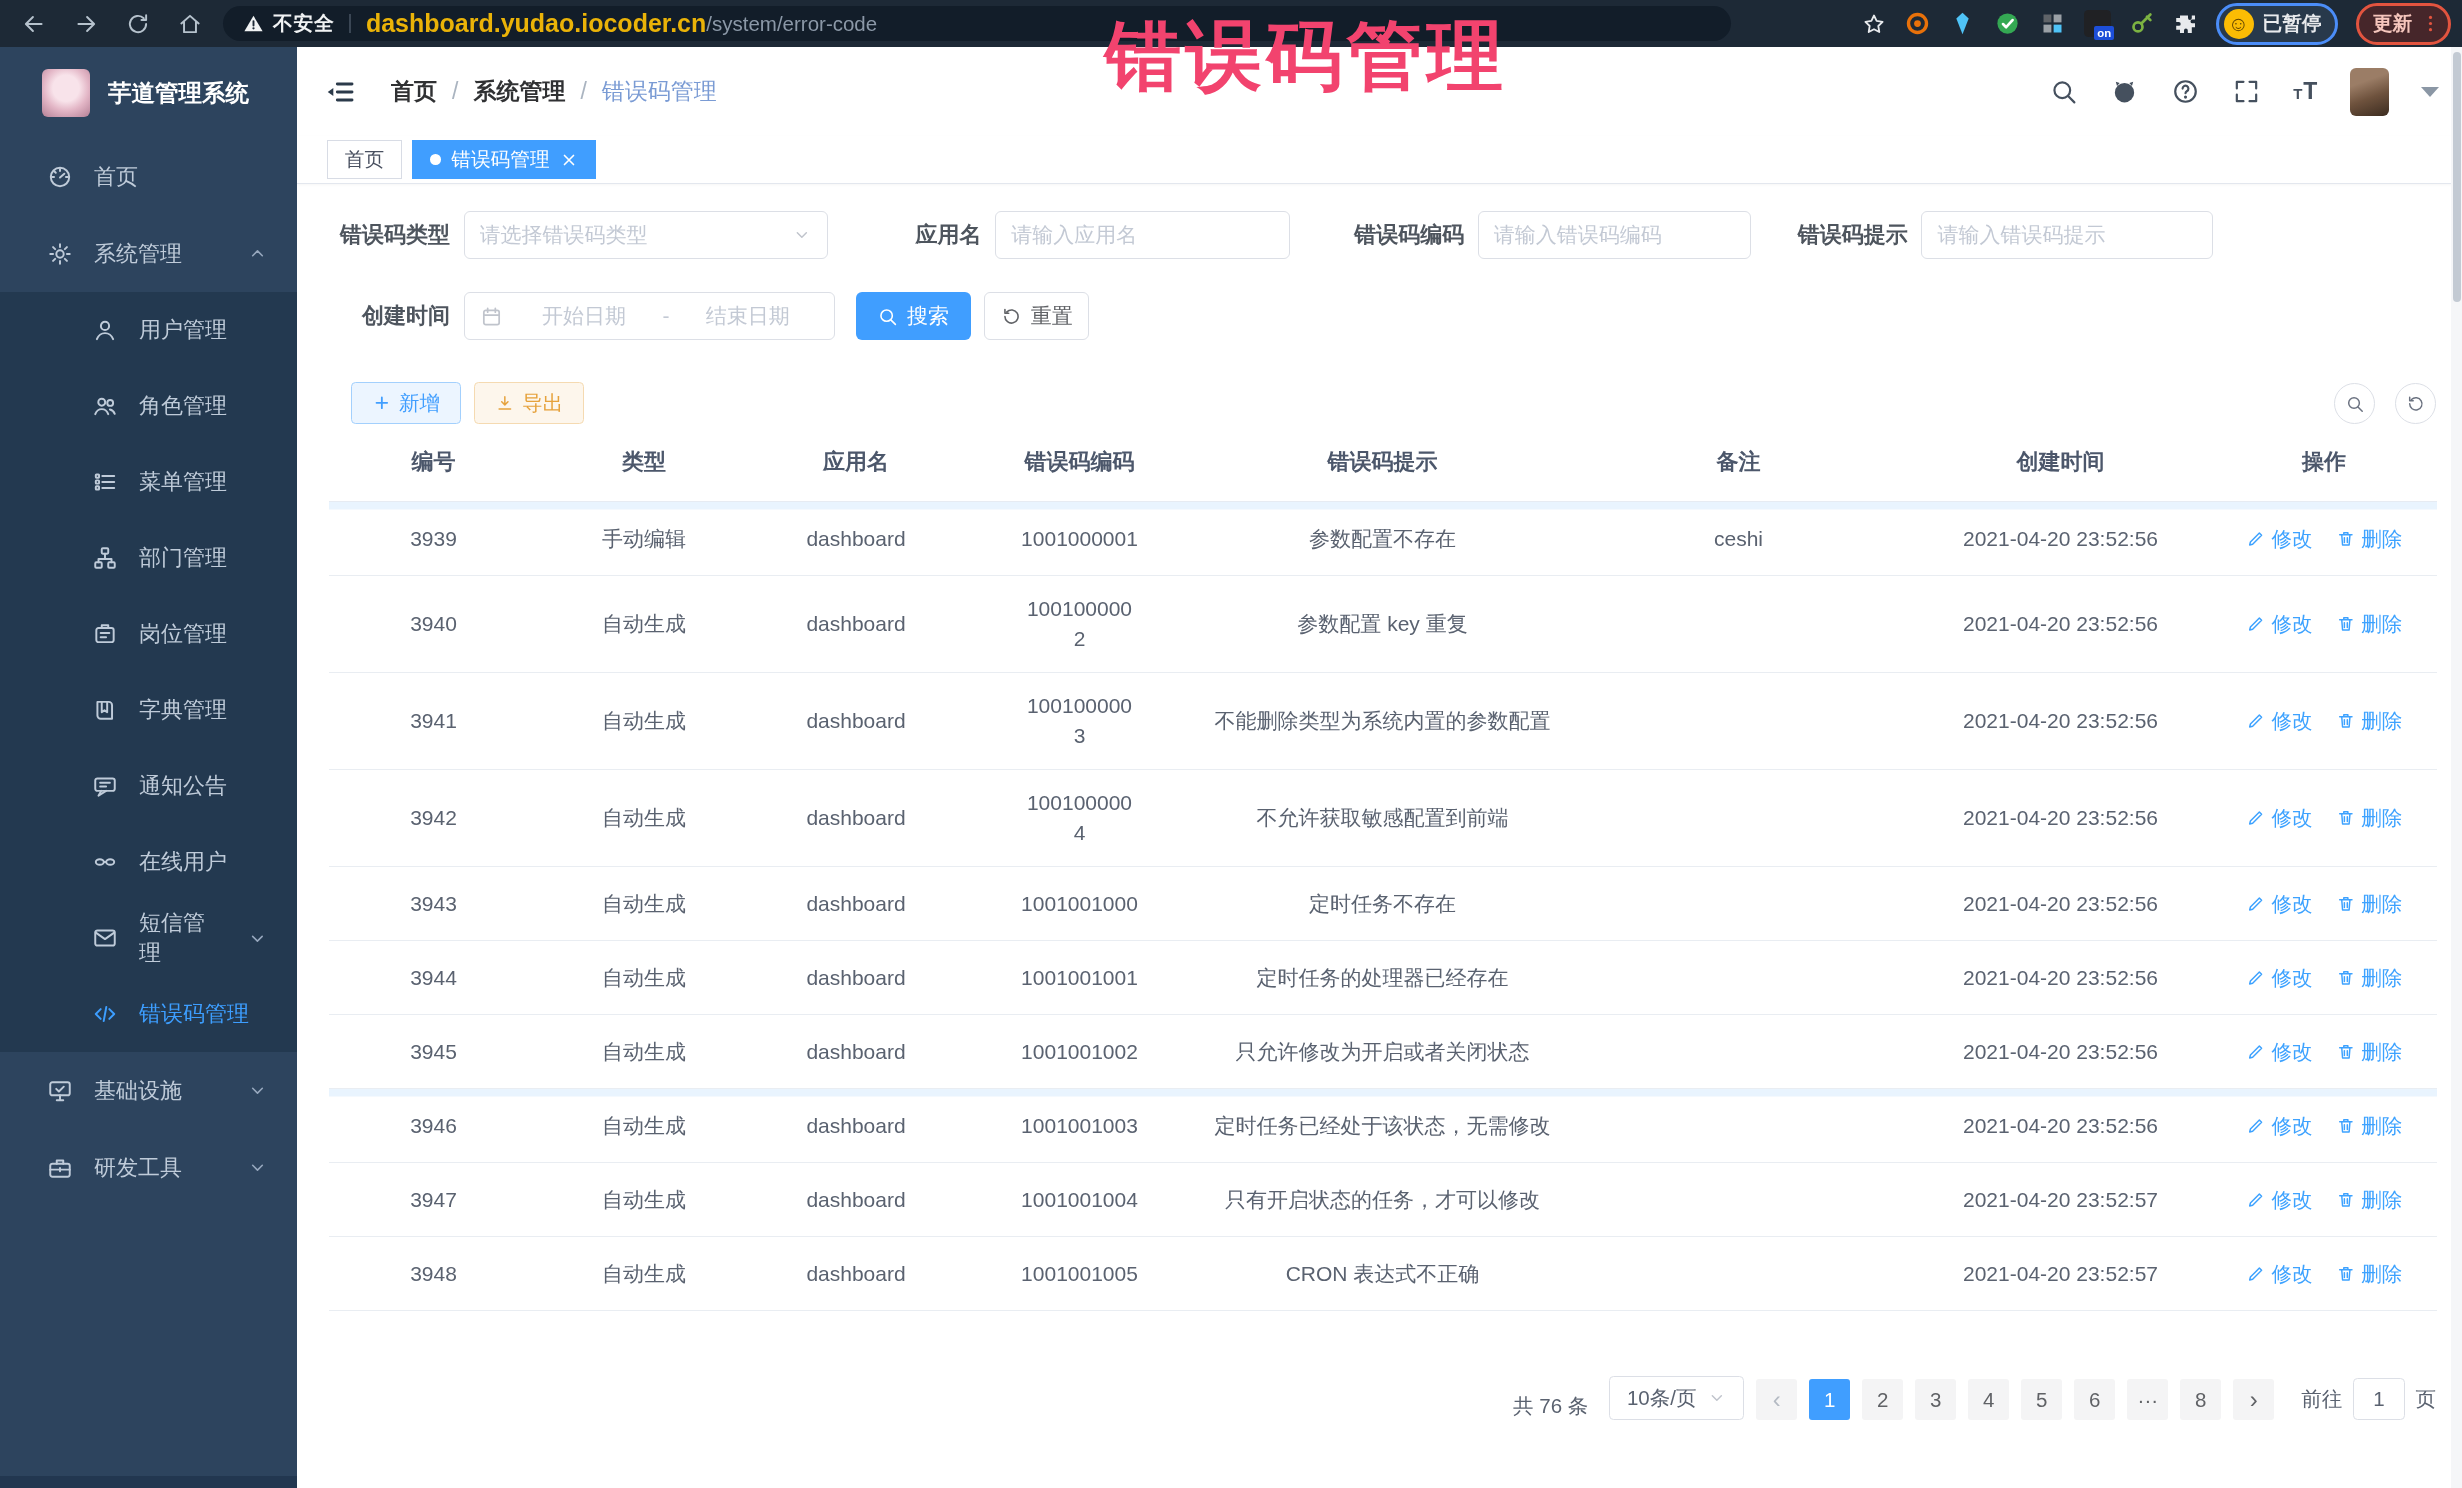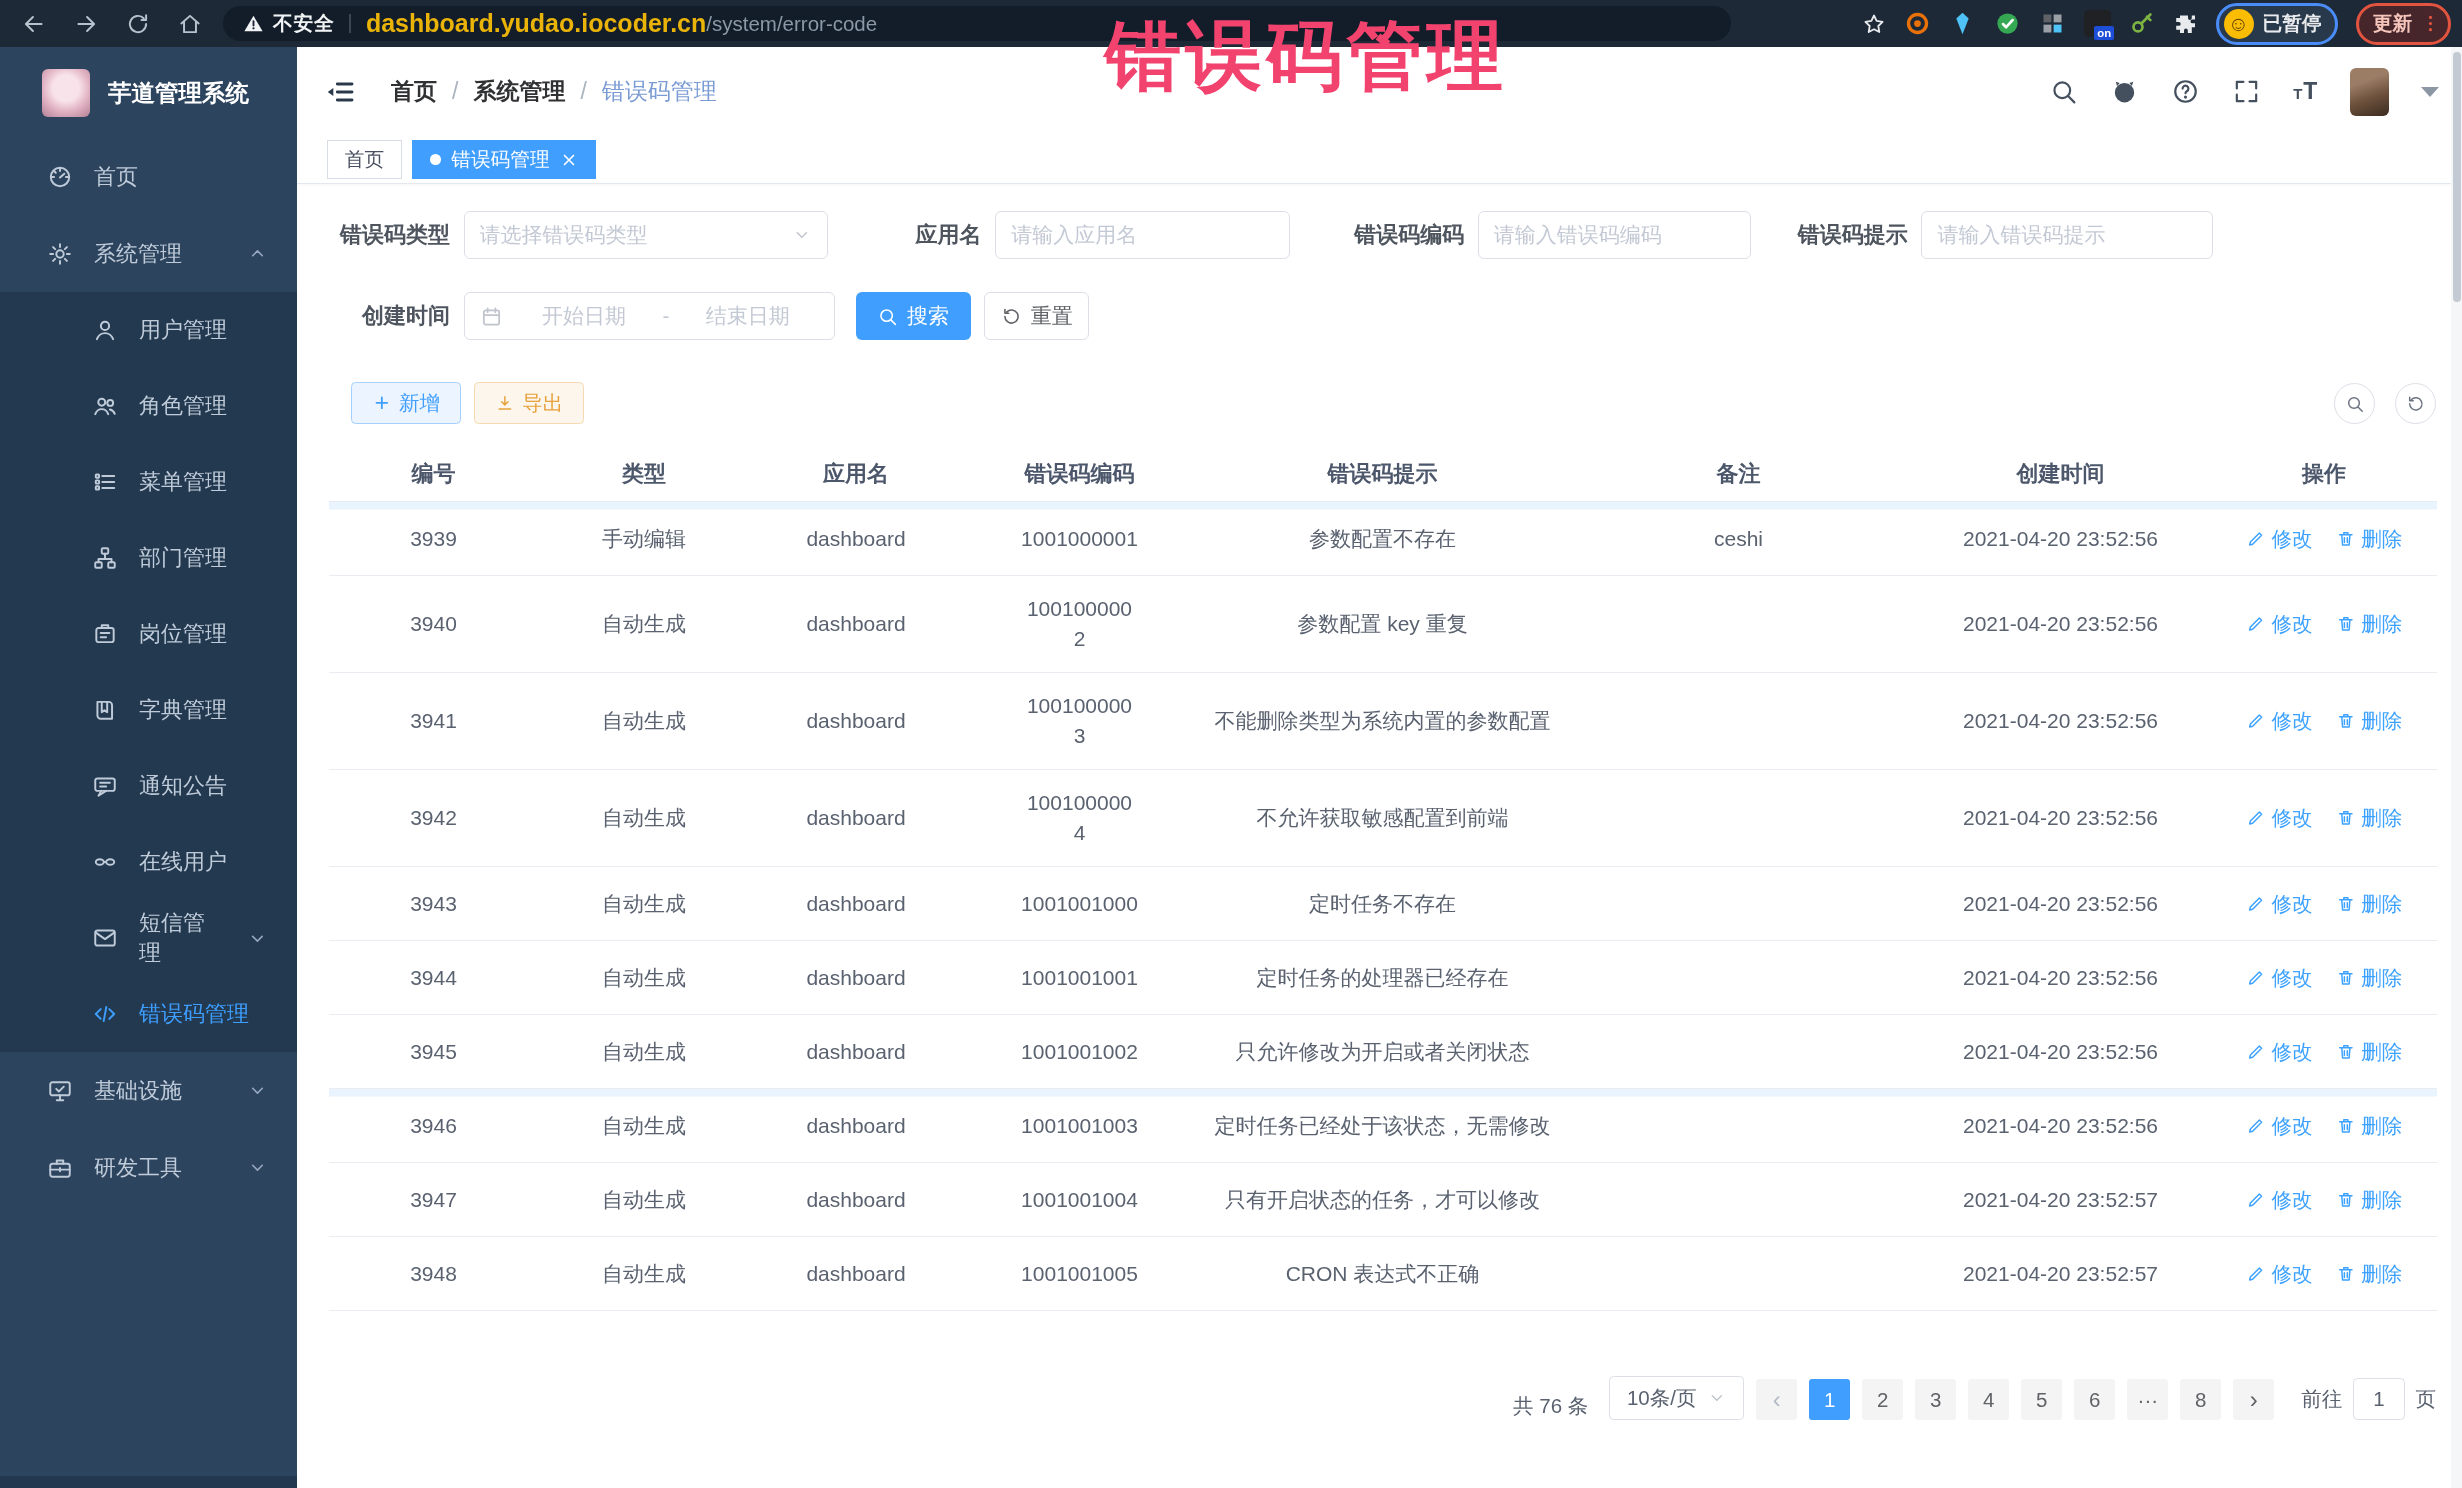--- a/index.html
+++ b/index.html
@@ -112,21 +112,21 @@
   .btn-add { background:#ecf5ff; border:0.8px solid #a3d0fd; color:#409eff; }
   .btn-export { background:#fdf6ec; border:0.8px solid #f5dab1; color:#e6a23c; margin-left:13.6px; }
   .btn-sm .bic { width:19.7px; height:19.7px; }
   .tool-right { margin-left:auto; display:flex; gap:19.7px; }
   .circle-btn { width:41px; height:41px; border-radius:50%; border:0.8px solid #dcdfe6; background:#fff;
     display:flex; align-items:center; justify-content:center; color:#6b7280; cursor:pointer; }
   .circle-btn .bic { width:19.7px; height:19.7px; }
 
   
   .etable { margin-top:23px; width:2108px; }
-  .thead { display:flex; align-items:center; height:55px; border-bottom:0.8px solid #e6ebf2; }
+  .thead { display:flex; align-items:flex-start; height:55px; border-bottom:0.8px solid #e6ebf2; }
   .th { font-size:22px; font-weight:700; color:#4c576b; text-align:center; }
   .trow { display:flex; align-items:center; min-height:74px; border-bottom:0.8px solid #e9edf2; padding:18px 0; }
   .trow.strip { box-shadow: inset 0 7.6px 0 #e9f4fe; }
   .cell { font-size:21px; color:#5a6270; text-align:center; line-height:30px; }
   .c-id{width:209px;} .c-type{width:212px;} .c-app{width:212px;}
   .c-code{width:235px; white-space:pre-line;}
   .c-msg{width:371px;} .c-remark{width:341px;} .c-created{width:303px;} .c-actions{width:224px;}
   .c-actions { display:flex; align-items:center; justify-content:center; gap:23px; }
   .action { color:#3da2ff; font-size:20.5px; display:flex; align-items:center; gap:6px; cursor:pointer; text-decoration:none; }
   .action .ai { width:19.7px; height:19.7px; }

